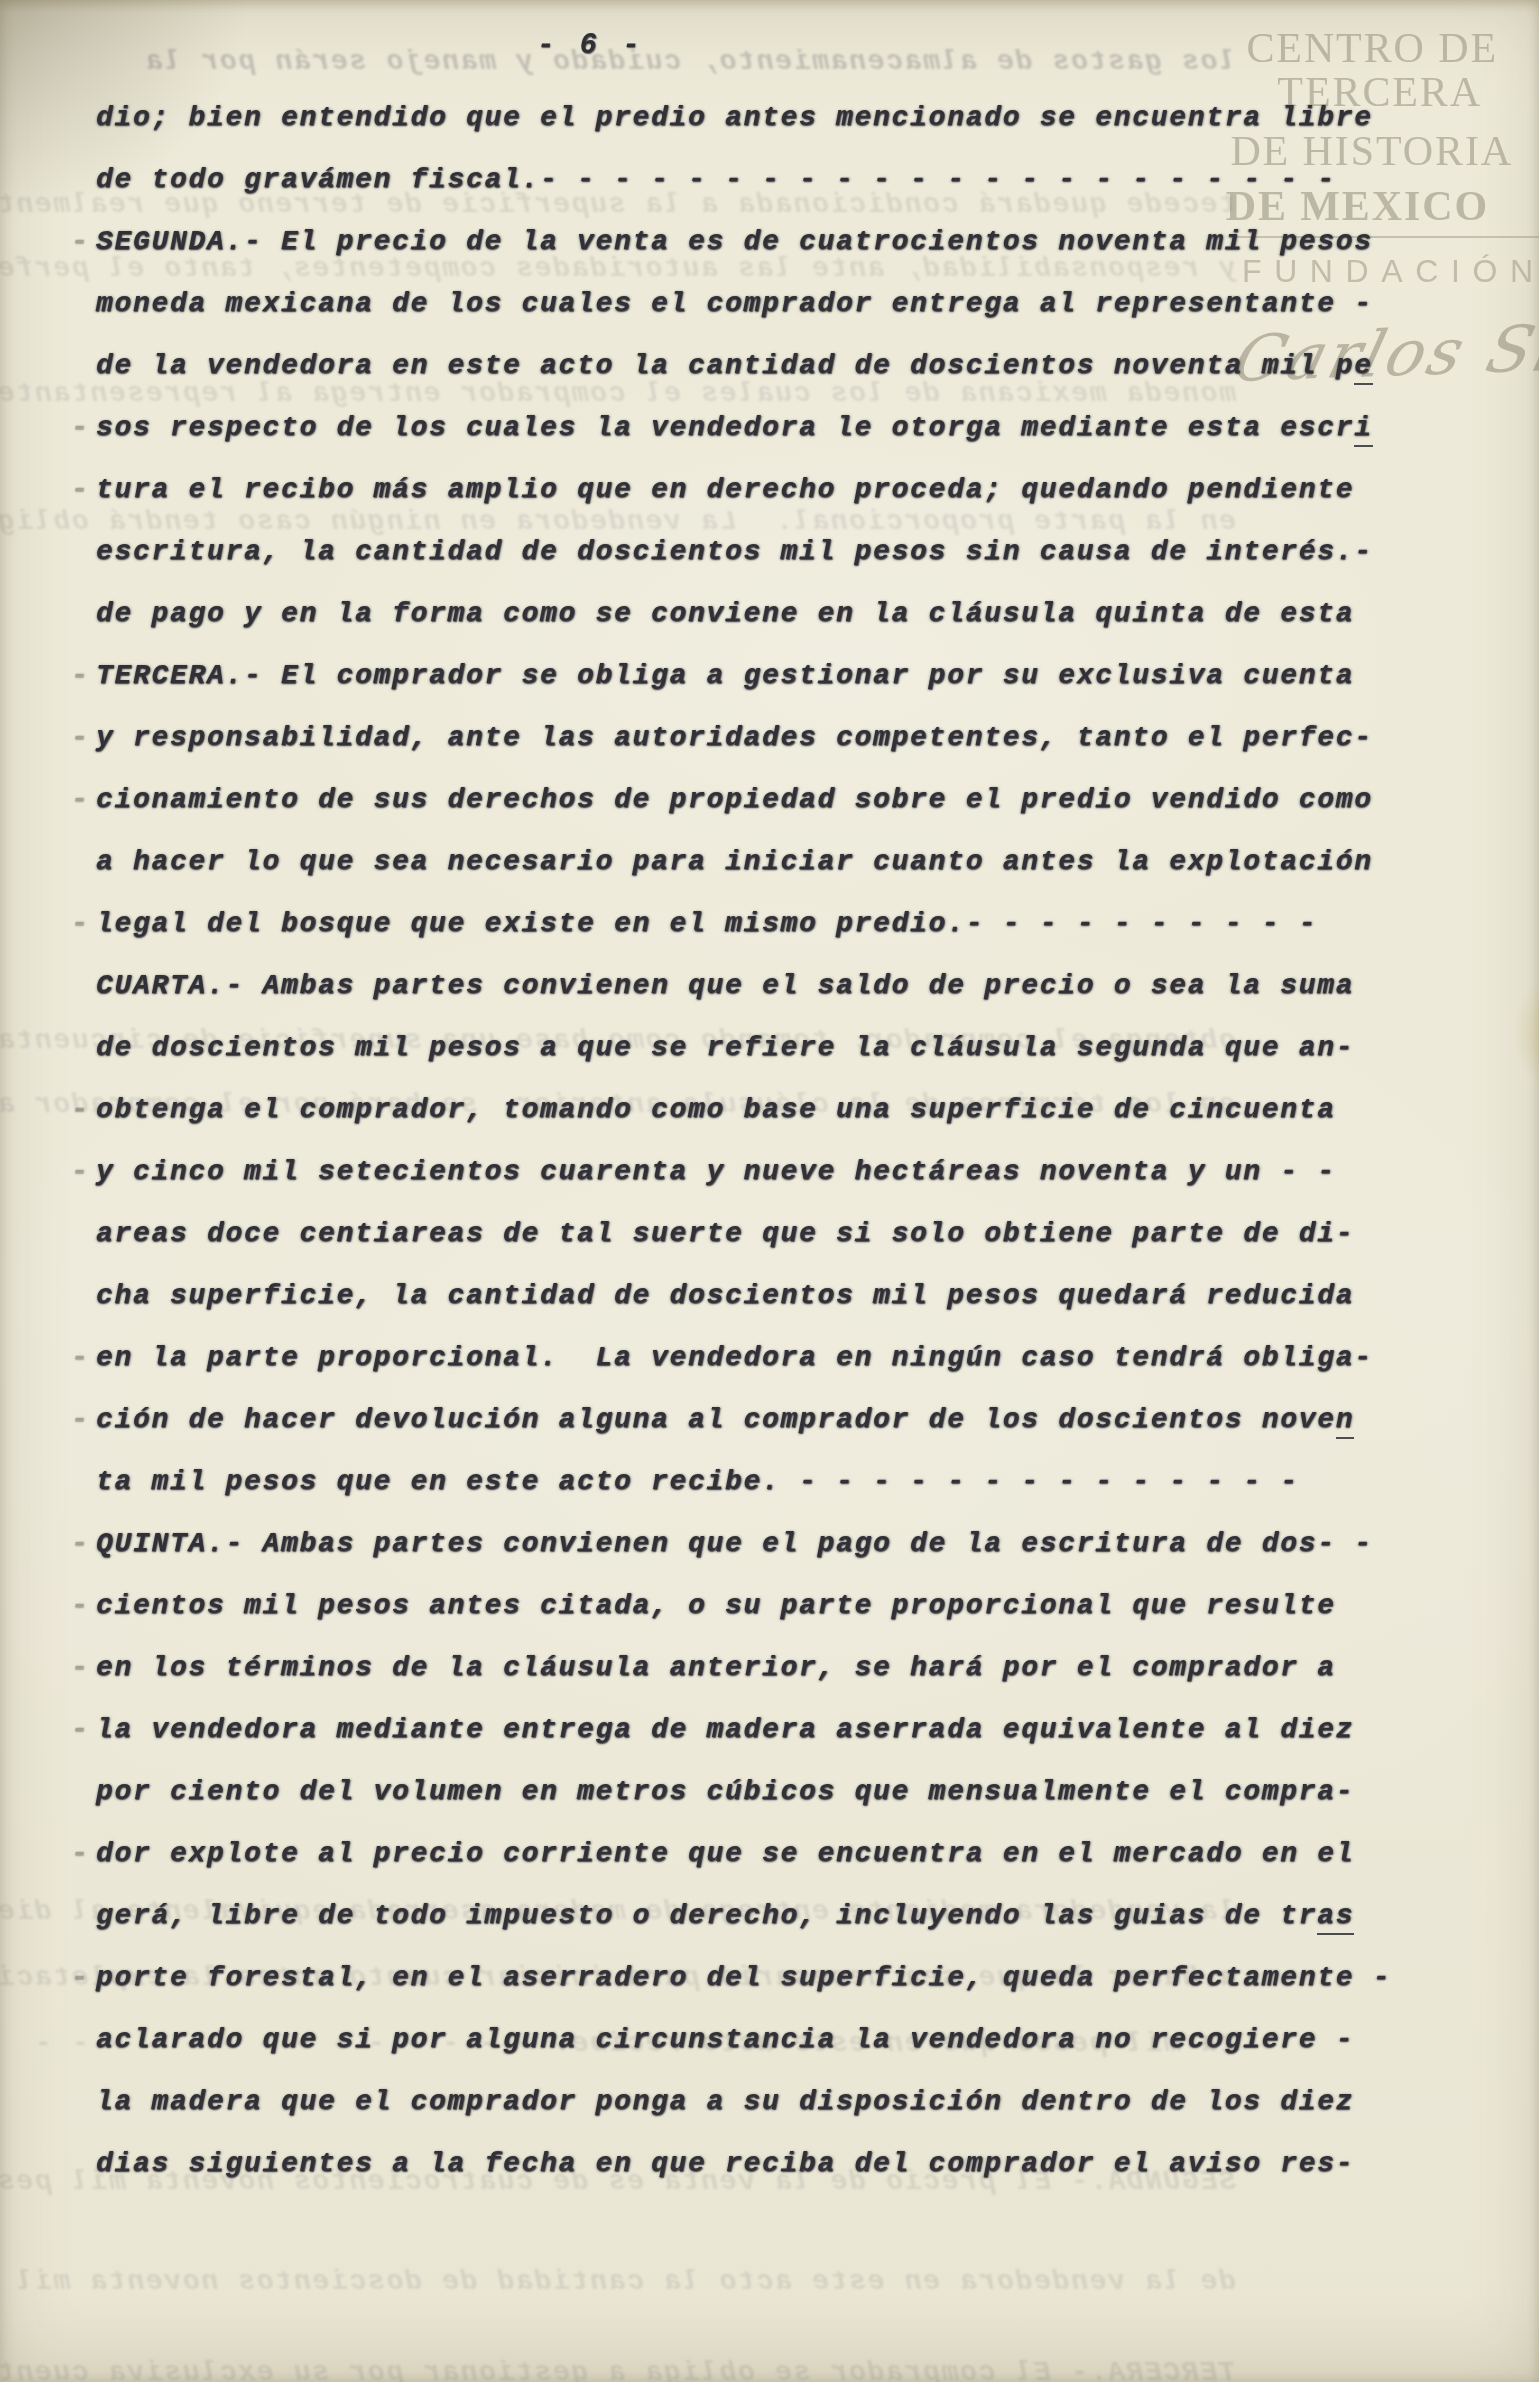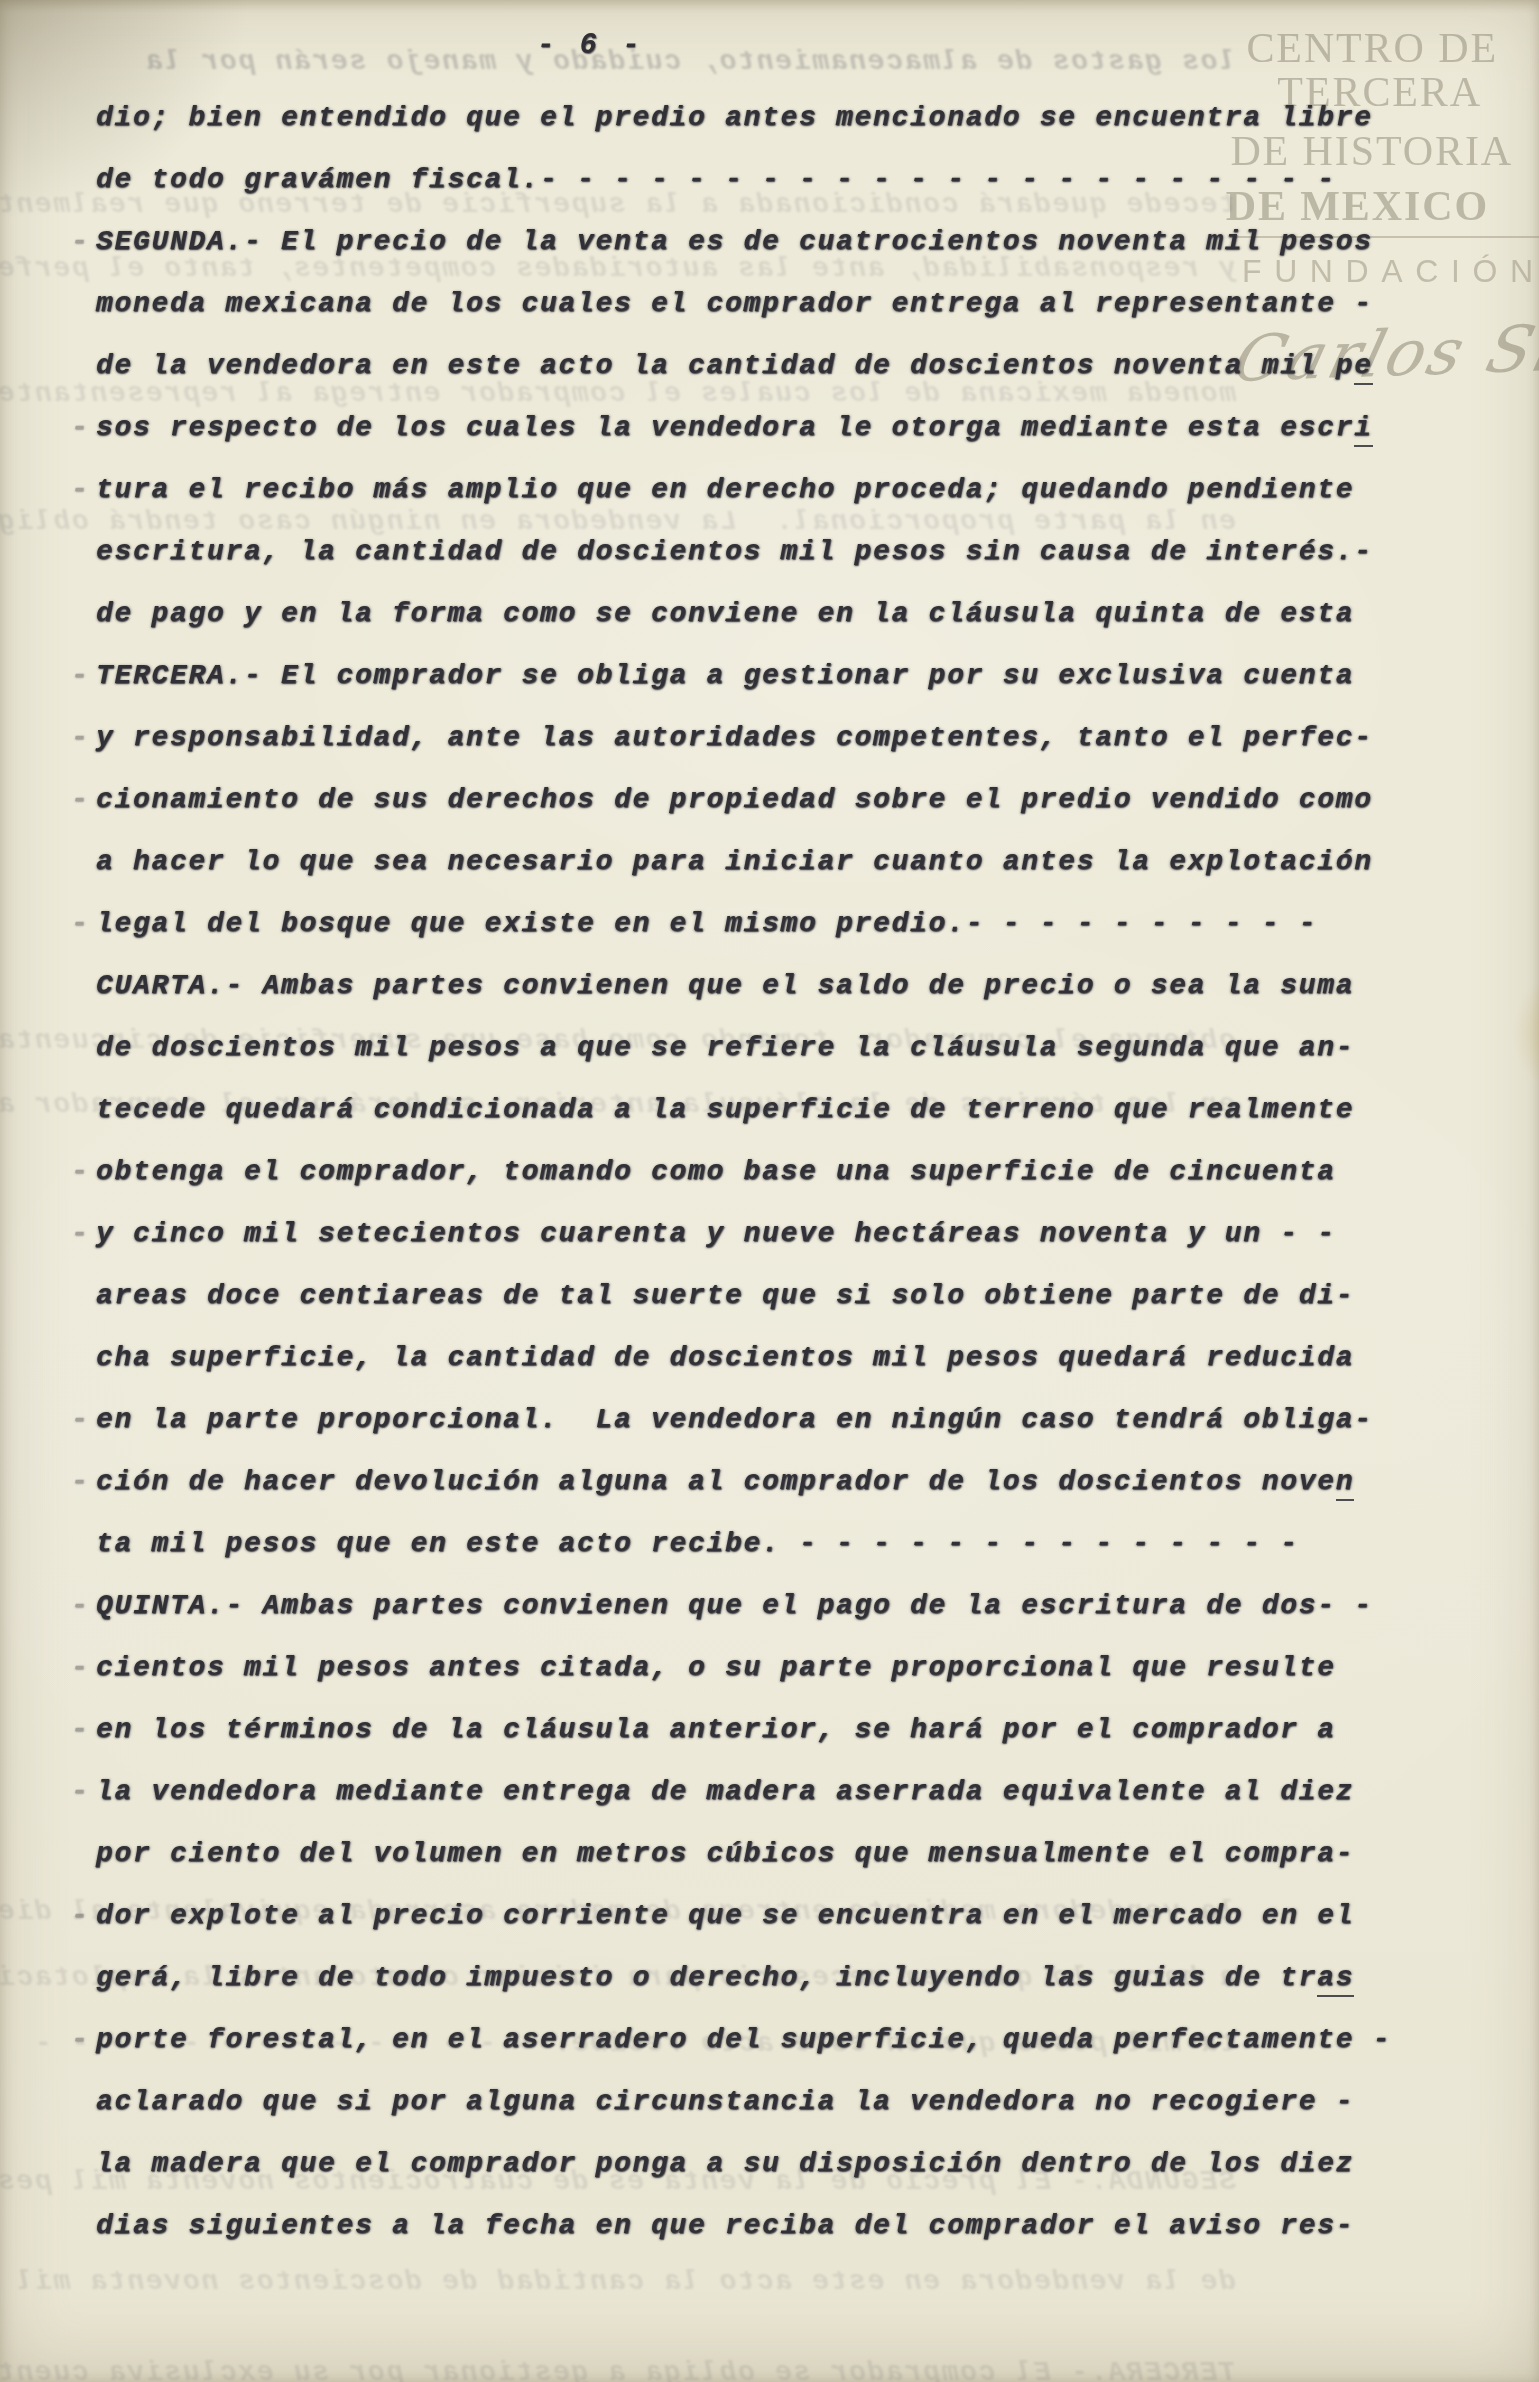--- a/index.html
+++ b/index.html
@@ -130,21 +130,20 @@
   <div class="line"><span class="mdash">-</span><span class="txt">cionamiento de sus derechos de propiedad sobre el predio vendido como</span></div>
 
   <div class="line"><span class="txt">a hacer lo que sea necesario para iniciar cuanto antes la explotación</span></div>
 
   <div class="line"><span class="mdash">-</span><span class="txt">legal del bosque que existe en el mismo predio.- - - - - - - - - -</span></div>
 
   <div class="line"><span class="txt">CUARTA.- Ambas partes convienen que el saldo de precio o sea la suma</span></div>
 
   <div class="line"><span class="txt">de doscientos mil pesos a que se refiere la cláusula segunda que an-</span></div>
 
-  <div class="line"><span class="txt">tecede quedará condicionada a la superficie de terreno que realmente</span></div>
 
   <div class="line"><span class="mdash">-</span><span class="txt">obtenga el comprador, tomando como base una superficie de cincuenta</span></div>
 
   <div class="line"><span class="mdash">-</span><span class="txt">y cinco mil setecientos cuarenta y nueve hectáreas noventa y un - -</span></div>
 
   <div class="line"><span class="txt">areas doce centiareas de tal suerte que si solo obtiene parte de di-</span></div>
 
   <div class="line"><span class="txt">cha superficie, la cantidad de doscientos mil pesos quedará reducida</span></div>
 
   <div class="line"><span class="mdash">-</span><span class="txt">en la parte proporcional.  La vendedora en ningún caso tendrá obliga-</span></div>

